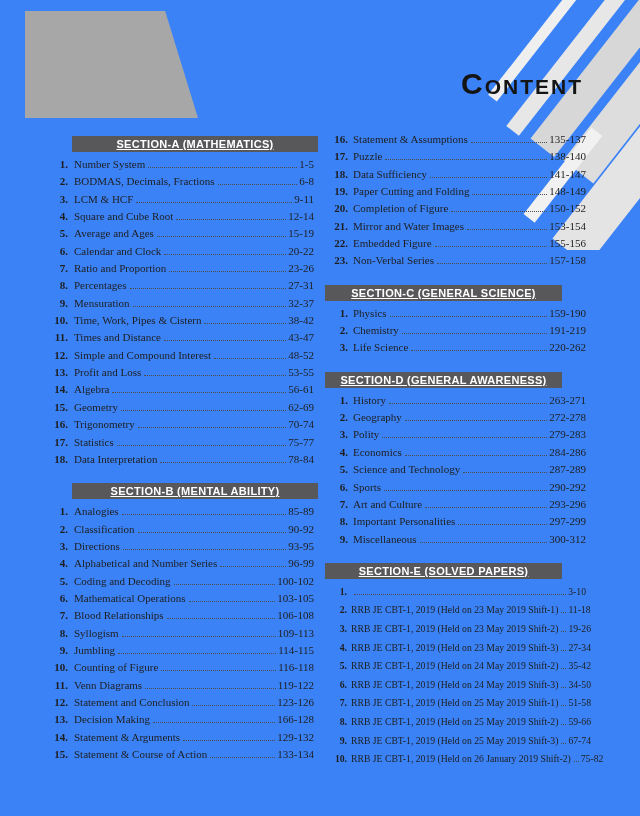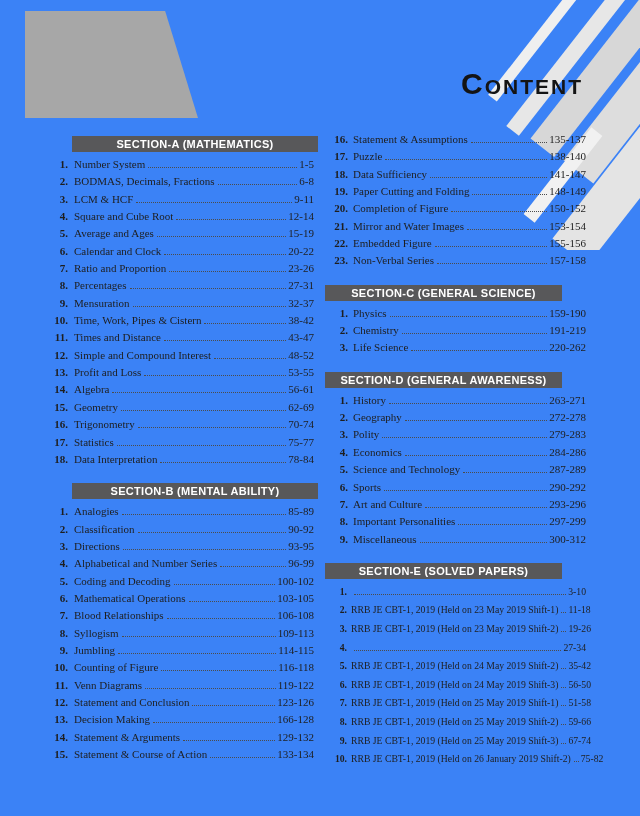--- a/index.html
+++ b/index.html
@@ -44,21 +44,21 @@
   .col{position:absolute;}
   .col-left{left:42px;top:136px;width:272px;}
   .col-right{left:330px;top:133px;width:256px;}
 
   .section-bar{
     height:16px;line-height:16px;
     background:#58585a;color:#ffffff;
     font-family:"Liberation Sans","DejaVu Sans",sans-serif;
     font-weight:bold;font-size:11px;letter-spacing:.3px;
     text-align:center;
-    margin-top:13px;margin-bottom:6px;
+    margin-top:13px;margin-bottom:6px;text-decoration:underline;
   }
   .col .section-bar:first-child{margin-top:0;}
   .col-left  .section-bar{margin-left:30px;margin-right:-4px;}
   .col-right .section-bar{margin-left:-5px;margin-right:24px;}
 
   .toc-row{
     display:flex;align-items:baseline;
     height:17.35px;
     font-size:11px;color:#1e1e1e;
   }
@@ -433,34 +433,35 @@
         <span class="toc-pages">11-18</span>
       </div>
       <div class="toc-row small">
         <span class="toc-num">3.</span>
         <span class="toc-title">RRB JE CBT-1, 2019 (Held on 23 May 2019 Shift-2)</span>
         <span class="leader"></span>
         <span class="toc-pages">19-26</span>
       </div>
       <div class="toc-row small">
         <span class="toc-num">4.</span>
+        <span class="toc-title">RRB JE CBT-1, 2019 (Held on 23 May 2019 Shift-3)</span>
         <span class="leader"></span>
         <span class="toc-pages">27-34</span>
       </div>
       <div class="toc-row small">
         <span class="toc-num">5.</span>
         <span class="toc-title">RRB JE CBT-1, 2019 (Held on 24 May 2019 Shift-2)</span>
         <span class="leader"></span>
         <span class="toc-pages">35-42</span>
       </div>
       <div class="toc-row small">
         <span class="toc-num">6.</span>
         <span class="toc-title">RRB JE CBT-1, 2019 (Held on 24 May 2019 Shift-3)</span>
         <span class="leader"></span>
-        <span class="toc-pages">56-50</span>
+        <span class="toc-pages">34-50</span>
       </div>
       <div class="toc-row small">
         <span class="toc-num">7.</span>
         <span class="toc-title">RRB JE CBT-1, 2019 (Held on 25 May 2019 Shift-1)</span>
         <span class="leader"></span>
         <span class="toc-pages">51-58</span>
       </div>
       <div class="toc-row small">
         <span class="toc-num">8.</span>
         <span class="toc-title">RRB JE CBT-1, 2019 (Held on 25 May 2019 Shift-2)</span>

